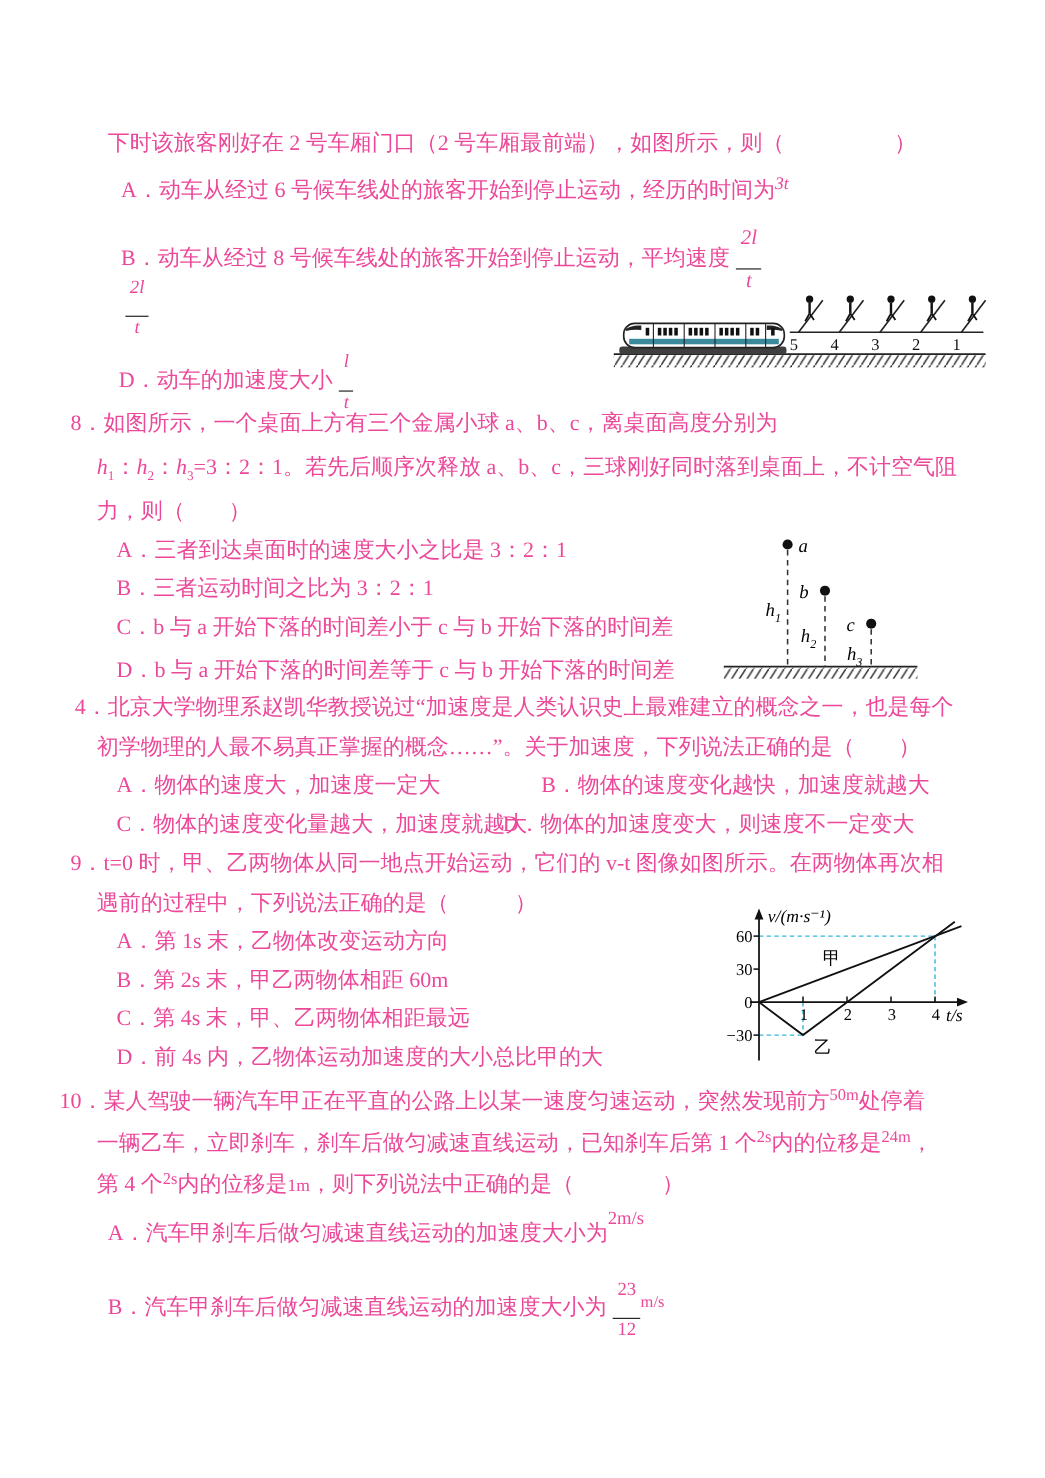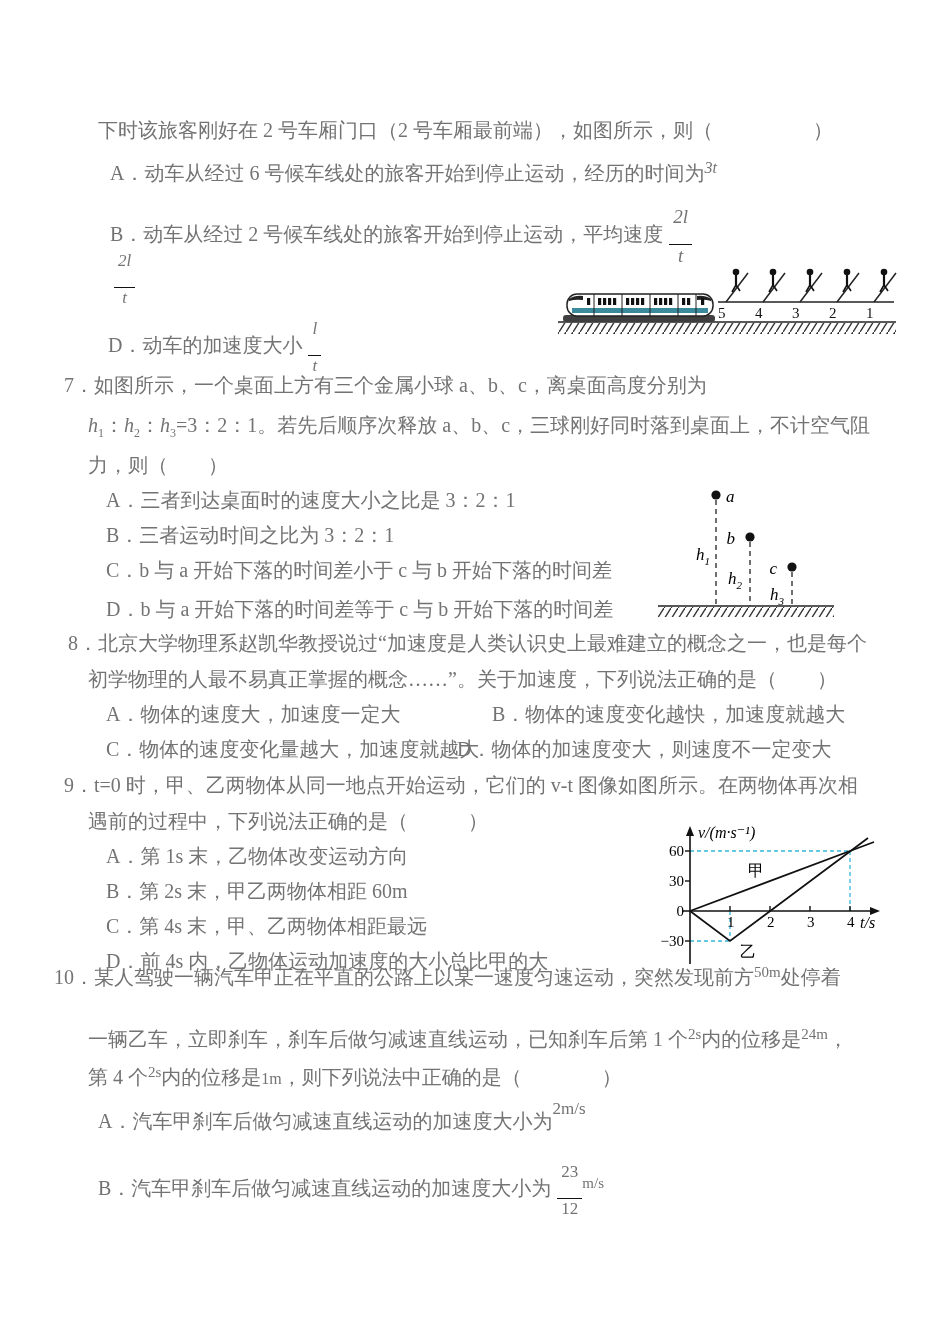--- a/index.html
+++ b/index.html
@@ -1,17 +1,17 @@
 <!DOCTYPE html>
 <html><head>
 <meta charset="utf-8">
 <style>
   html,body{margin:0;padding:0;background:#ffffff;}
   .page{position:relative;width:950px;height:1344px;background:#ffffff;overflow:hidden;
-        font-family:"Liberation Serif","DejaVu Serif",serif;color:#737373;}
+        font-family:"Liberation Serif","DejaVu Serif",serif;color:#ec4899;}
   .line{position:absolute;white-space:pre;font-size:20px;line-height:26px;}
   .mvar{font-style:italic;}
   .sup-math{font-size:16px;position:relative;top:-7px;font-style:italic;}
   .sup-unit{font-size:15px;position:relative;top:-7px;}
   .sup-big{font-size:17px;position:relative;top:-14px;}
   .frac{display:inline-block;vertical-align:middle;text-align:center;line-height:1.05;
         font-style:italic;font-size:19px;margin-left:6px;}
   .frac .num{display:block;border-bottom:1.4px solid #111;padding:0 4px 17px 4px;}
   .frac .den{display:block;padding-top:1px;}
   .frac.raised{position:relative;top:-18px;font-size:17px;}
@@ -22,21 +22,21 @@
 </style>
 </head>
 <body>
 
 <div class="page">
 
   <div class="line" style="left:98px;top:117px">下时该旅客刚好在 2 号车厢门口（2 号车厢最前端），如图所示，则（　　　　　）</div>
 
   <div class="line" style="left:110px;top:160px"><span>A．动车从经过 6 号候车线处的旅客开始到停止运动，经历的时间为</span><span class="sup-math">3t</span></div>
 
-  <div class="line" style="left:110px;top:207px"><span>B．动车从经过 2 号候车线处的旅客开始到停止运动，平均速度</span><span class="frac"><span class="num">2l</span><span class="den">t</span></span></div>
+  <div class="line" style="left:110px;top:207px"><span>B．动车从经过 8 号候车线处的旅客开始到停止运动，平均速度</span><span class="frac"><span class="num">2l</span><span class="den">t</span></span></div>
 
   <div class="line" style="left:108px;top:270px"><span class="frac raised"><span class="num">2l</span><span class="den">t</span></span></div>
 
   <div class="line" style="left:108px;top:320px"><span>D．动车的加速度大小</span><span class="frac small"><span class="num">l</span><span class="den">t</span></span></div>
 
   <svg style="left:552px;top:266px" width="348" height="74" viewBox="0 0 348 74">
     <defs>
       <pattern id="hatchT" patternUnits="userSpaceOnUse" width="7" height="11">
         <line x1="0" y1="11" x2="7" y2="0" stroke="#333" stroke-width="1.4"></line>
       </pattern>
@@ -119,21 +119,21 @@
     </g>
     <g font-size="15" fill="#111">
       <text x="166" y="52">5</text>
       <text x="203" y="52">4</text>
       <text x="240" y="52">3</text>
       <text x="277" y="52">2</text>
       <text x="314" y="52">1</text>
     </g>
   </svg>
 
-  <div class="line" style="left:64px;top:372px">7．如图所示，一个桌面上方有三个金属小球 a、b、c，离桌面高度分别为</div>
+  <div class="line" style="left:64px;top:372px">8．如图所示，一个桌面上方有三个金属小球 a、b、c，离桌面高度分别为</div>
   <div class="line" style="left:88px;top:412px"><span class="mvar">h</span><span class="subn">1</span><span>：</span><span class="mvar">h</span><span class="subn">2</span><span>：</span><span class="mvar">h</span><span class="subn">3</span><span>=3：2：1。若先后顺序次释放 a、b、c，三球刚好同时落到桌面上，不计空气阻</span></div>
   <div class="line" style="left:88px;top:452px">力，则（　　）</div>
   <div class="line" style="left:106px;top:487px">A．三者到达桌面时的速度大小之比是 3：2：1</div>
   <div class="line" style="left:106px;top:522px">B．三者运动时间之比为 3：2：1</div>
   <div class="line" style="left:106px;top:557px">C．b 与 a 开始下落的时间差小于 c 与 b 开始下落的时间差</div>
   <div class="line" style="left:106px;top:596px">D．b 与 a 开始下落的时间差等于 c 与 b 开始下落的时间差</div>
 
   <svg style="left:650px;top:476px" width="192" height="152" viewBox="0 0 192 152">
     <defs>
       <pattern id="hatchB" patternUnits="userSpaceOnUse" width="7" height="11">
@@ -151,21 +151,21 @@
     <circle cx="100" cy="61" r="4.6" fill="#111"></circle>
     <circle cx="142" cy="91" r="4.6" fill="#111"></circle>
     <text x="76" y="26" font-size="17" font-style="italic">a</text>
     <text x="85" y="68" font-size="17" font-style="italic" text-anchor="end">b</text>
     <text x="127" y="98" font-size="17" font-style="italic" text-anchor="end">c</text>
     <text x="46" y="84" font-size="17" font-style="italic"><tspan>h</tspan><tspan dy="5" font-size="11">1</tspan></text>
     <text x="78" y="108" font-size="17" font-style="italic"><tspan>h</tspan><tspan dy="5" font-size="11">2</tspan></text>
     <text x="120" y="124" font-size="17" font-style="italic"><tspan>h</tspan><tspan dy="5" font-size="11">3</tspan></text>
   </svg>
 
-  <div class="line" style="left:68px;top:630px">8．北京大学物理系赵凯华教授说过“加速度是人类认识史上最难建立的概念之一，也是每个</div>
+  <div class="line" style="left:68px;top:630px">4．北京大学物理系赵凯华教授说过“加速度是人类认识史上最难建立的概念之一，也是每个</div>
   <div class="line" style="left:88px;top:666px">初学物理的人最不易真正掌握的概念……”。关于加速度，下列说法正确的是（　　）</div>
   <div class="line" style="left:106px;top:701px">A．物体的速度大，加速度一定大</div>
   <div class="line" style="left:106px;top:736px">C．物体的速度变化量越大，加速度就越大</div>
   <div class="line" style="left:492px;top:701px">B．物体的速度变化越快，加速度就越大</div>
   <div class="line" style="left:457px;top:736px">D．物体的加速度变大，则速度不一定变大</div>
 
   <div class="line" style="left:64px;top:772px">9．t=0 时，甲、乙两物体从同一地点开始运动，它们的 v-t 图像如图所示。在两物体再次相</div>
   <div class="line" style="left:88px;top:808px">遇前的过程中，下列说法正确的是（　　　）</div>
   <div class="line" style="left:106px;top:843px">A．第 1s 末，乙物体改变运动方向</div>
   <div class="line" style="left:106px;top:878px">B．第 2s 末，甲乙两物体相距 60m</div>
@@ -206,21 +206,21 @@
     <text x="48" y="100" font-size="15" text-anchor="end">0</text>
     <text x="48" y="130" font-size="15" text-anchor="end">−30</text>
     <text x="91" y="111" font-size="15">1</text>
     <text x="131" y="111" font-size="15">2</text>
     <text x="171" y="111" font-size="15">3</text>
     <text x="211" y="111" font-size="15">4</text>
     <text x="112" y="60" font-size="16">甲</text>
     <text x="104" y="141" font-size="16">乙</text>
   </svg>
 
-  <div class="line" style="left:54px;top:964px"><span>10．某人驾驶一辆汽车甲正在平直的公路上以某一速度匀速运动，突然发现前方</span><span class="sup-unit">50m</span><span>处停着</span></div>
+  <div class="line" style="left:54px;top:988px"><span>10．某人驾驶一辆汽车甲正在平直的公路上以某一速度匀速运动，突然发现前方</span><span class="sup-unit">50m</span><span>处停着</span></div>
   <div class="line" style="left:88px;top:1026px"><span>一辆乙车，立即刹车，刹车后做匀减速直线运动，已知刹车后第 1 个</span><span class="sup-unit">2s</span><span>内的位移是</span><span class="sup-unit">24m</span><span>，</span></div>
   <div class="line" style="left:88px;top:1064px"><span>第 4 个</span><span class="sup-unit">2s</span><span>内的位移是</span><span style="font-size:16px">1m</span><span>，则下列说法中正确的是（　　　　）</span></div>
 
   <div class="line" style="left:98px;top:1108px"><span>A．汽车甲刹车后做匀减速直线运动的加速度大小为</span><span class="sup-big">2m/s</span></div>
 
   <div class="line" style="left:98px;top:1163px"><span>B．汽车甲刹车后做匀减速直线运动的加速度大小为</span><span class="frac small" style="font-style:normal"><span class="num">23</span><span class="den">12</span></span><span class="sup-unit">m/s</span></div>
 
 </div>
 
 </body></html>

